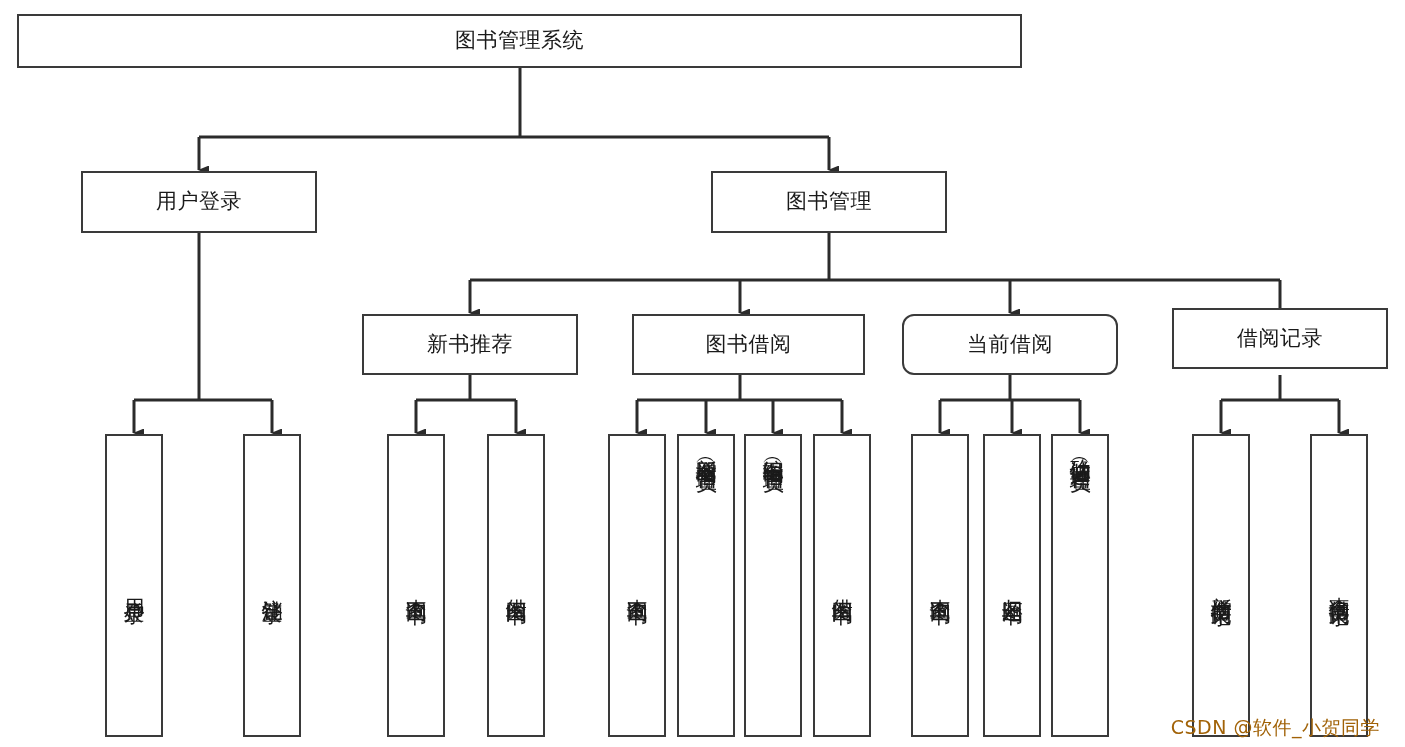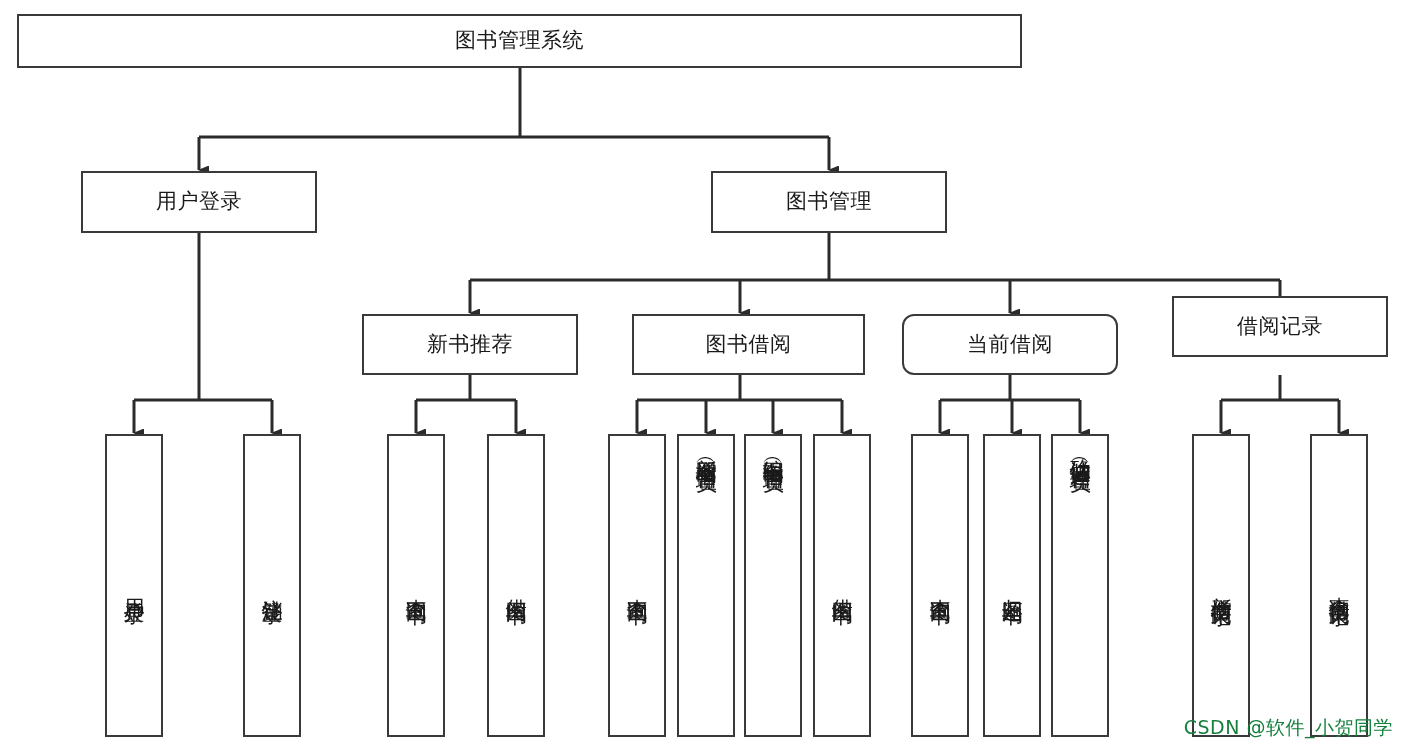--- a/index.html
+++ b/index.html
@@ -55,24 +55,24 @@
     align-items: flex-start;
     justify-content: center;
     padding-top: 6px;
   }
   .leaf-box.centered {
     align-items: center;
     padding-top: 0;
   }
   .watermark {
     position: absolute;
-    right: 12px;
+    right: 25px;
     bottom: 6px;
     font-size: 19px;
-    color: #15803d;
+    color: #a16207;
     white-space: nowrap;
     letter-spacing: 0.5px;
   }
 </style>
 </head>
 <body>
 
 <div id="diagram-root">
   <svg class="diagram-svg" viewBox="0 0 1405 747" xmlns="http://www.w3.org/2000/svg">
     <defs>
@@ -129,21 +129,21 @@
       </div>
       <div class="node-box" style="left: 362px; top: 314px; width: 216px; height: 61px;">
         <span class="node-label-h">新书推荐</span>
       </div>
       <div class="node-box" style="left: 632px; top: 314px; width: 233px; height: 61px;">
         <span class="node-label-h">图书借阅</span>
       </div>
       <div class="node-box" style="left: 902px; top: 314px; width: 216px; height: 61px; border-radius: 12px;">
         <span class="node-label-h">当前借阅</span>
       </div>
-      <div class="node-box" style="left: 1172px; top: 296px; width: 216px; height: 61px; text-align: center;">
+      <div class="node-box" style="left: 1172px; top: 308px; width: 216px; height: 61px; text-align: center;">
         <span class="node-label-h">借阅记录</span>
       </div>
       <div class="node-box leaf-box centered" style="left: 105px; top: 434px; width: 58px; height: 303px;">
         <span class="node-label-v">用户登录</span>
       </div>
       <div class="node-box leaf-box centered" style="left: 243px; top: 434px; width: 58px; height: 303px;">
         <span class="node-label-v">注销登录</span>
       </div>
       <div class="node-box leaf-box centered" style="left: 387px; top: 434px; width: 58px; height: 303px;">
         <span class="node-label-v">查询图书</span>

